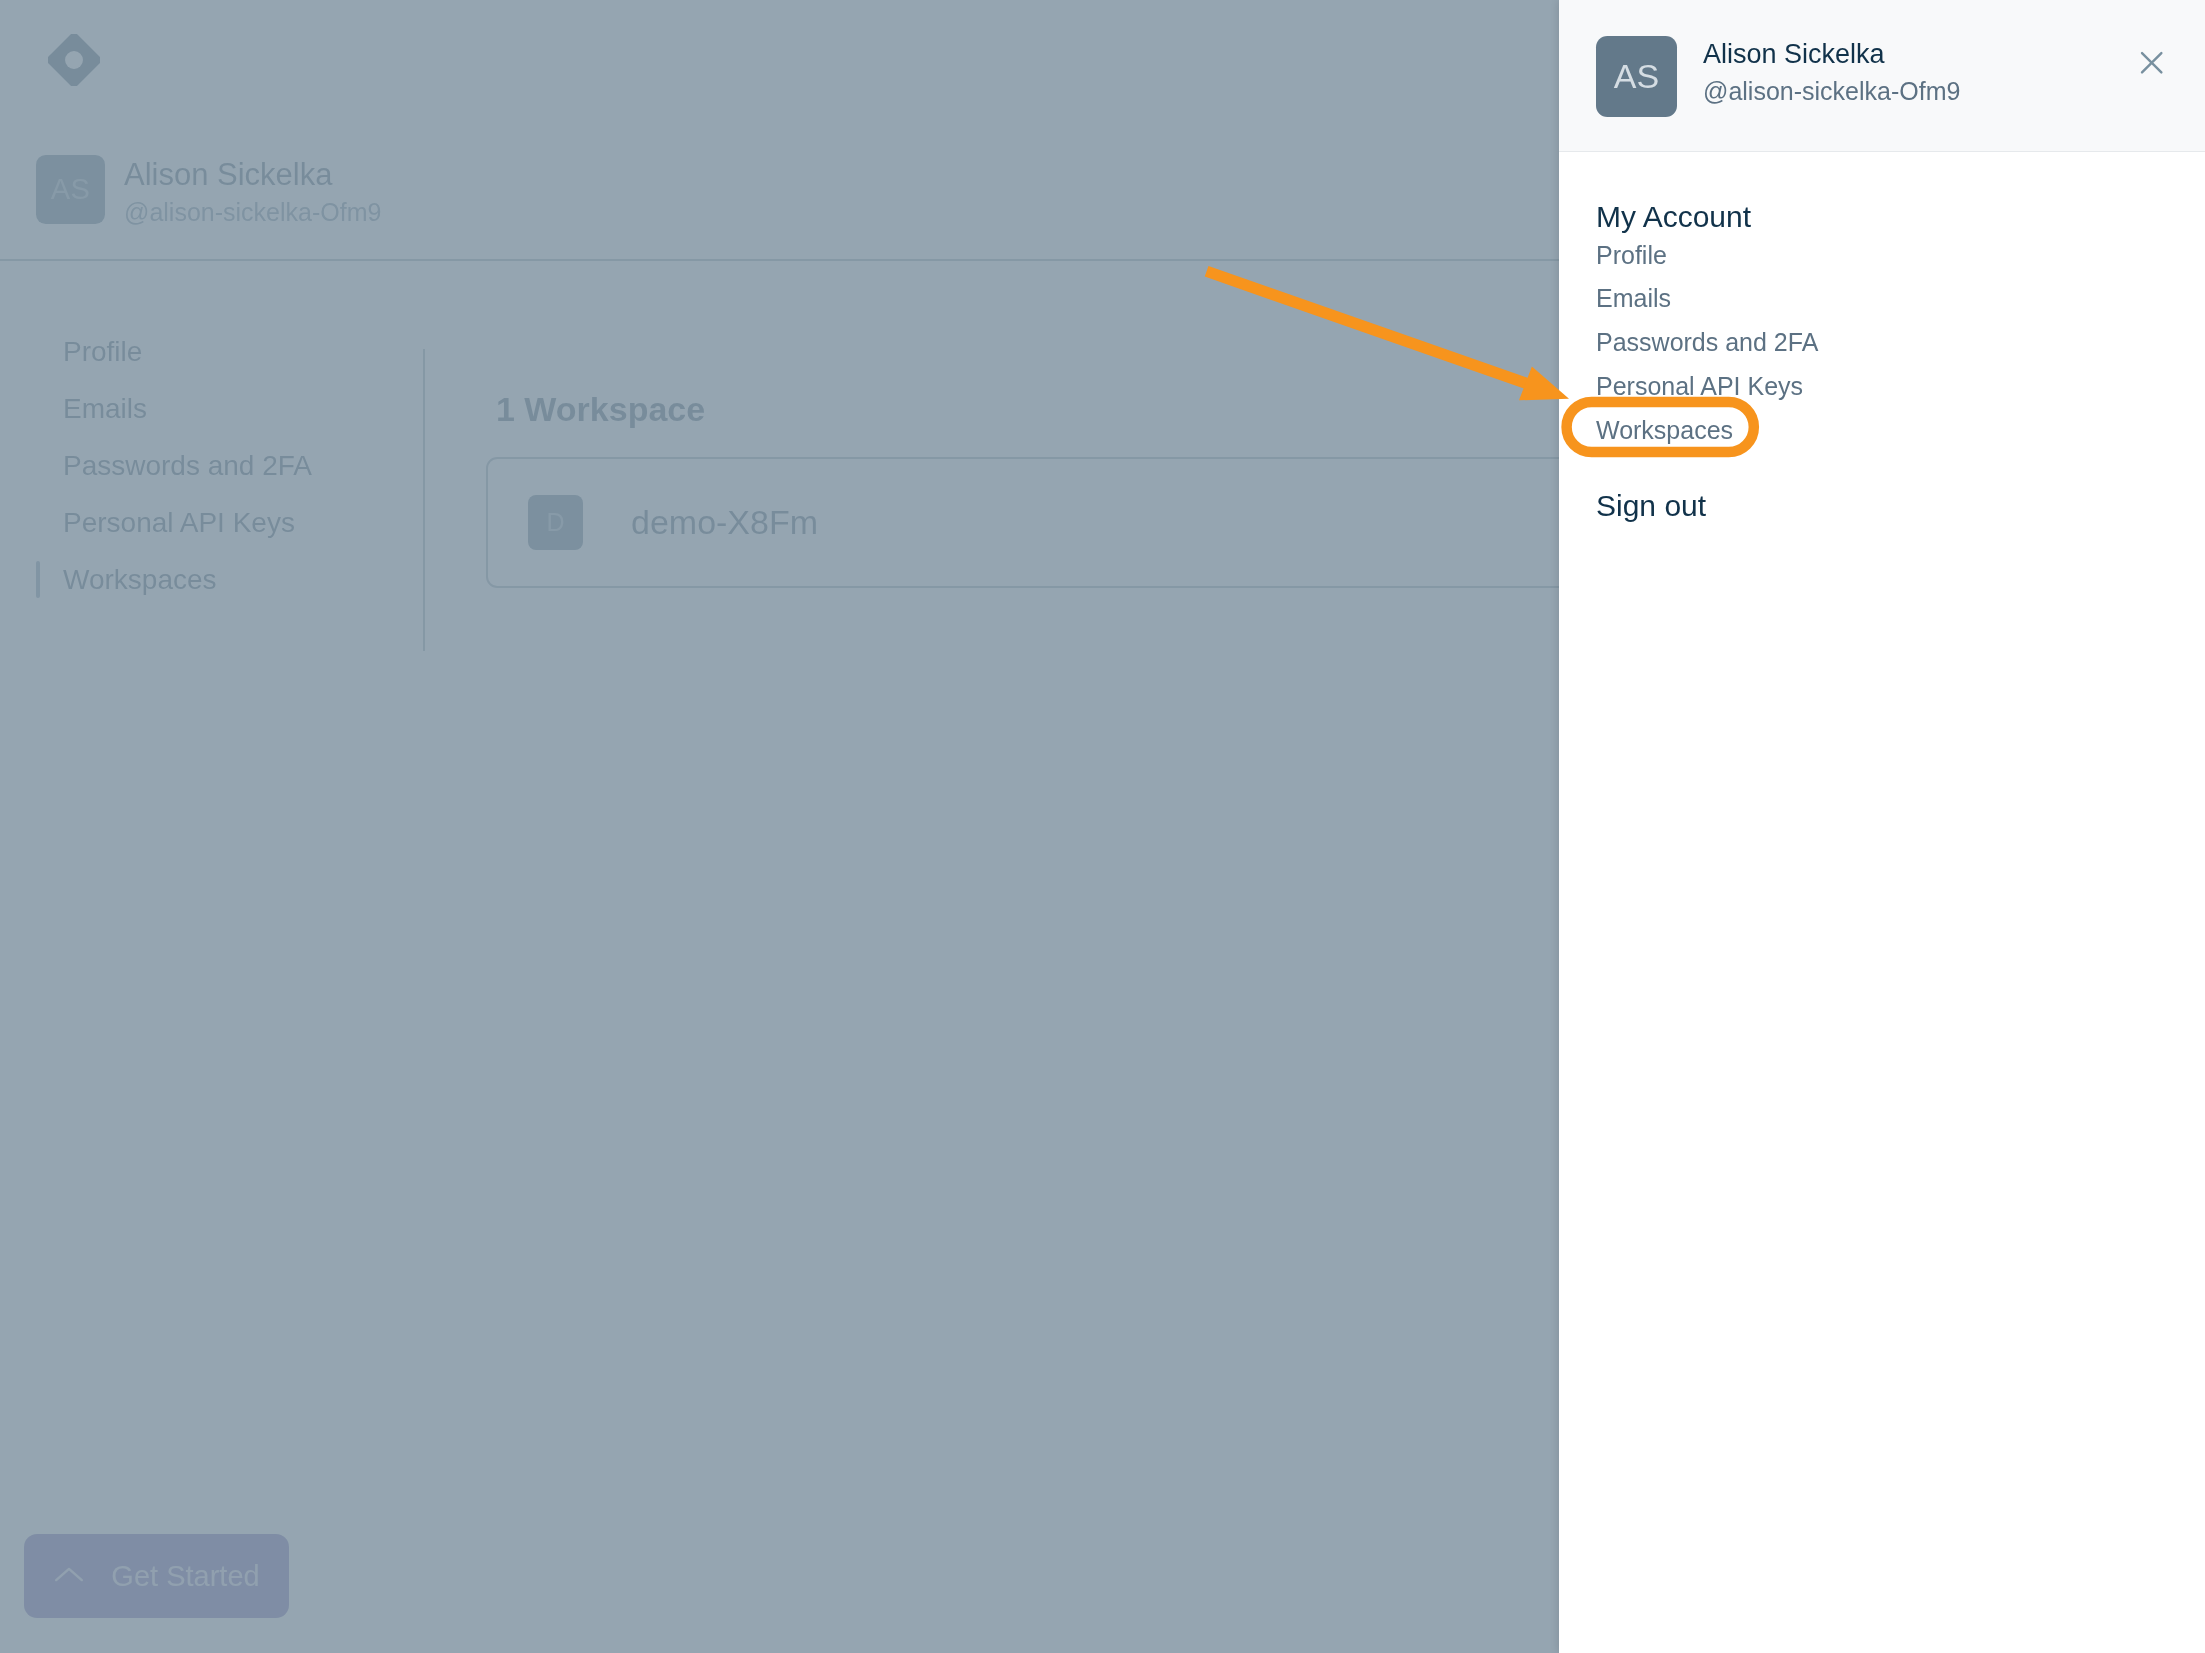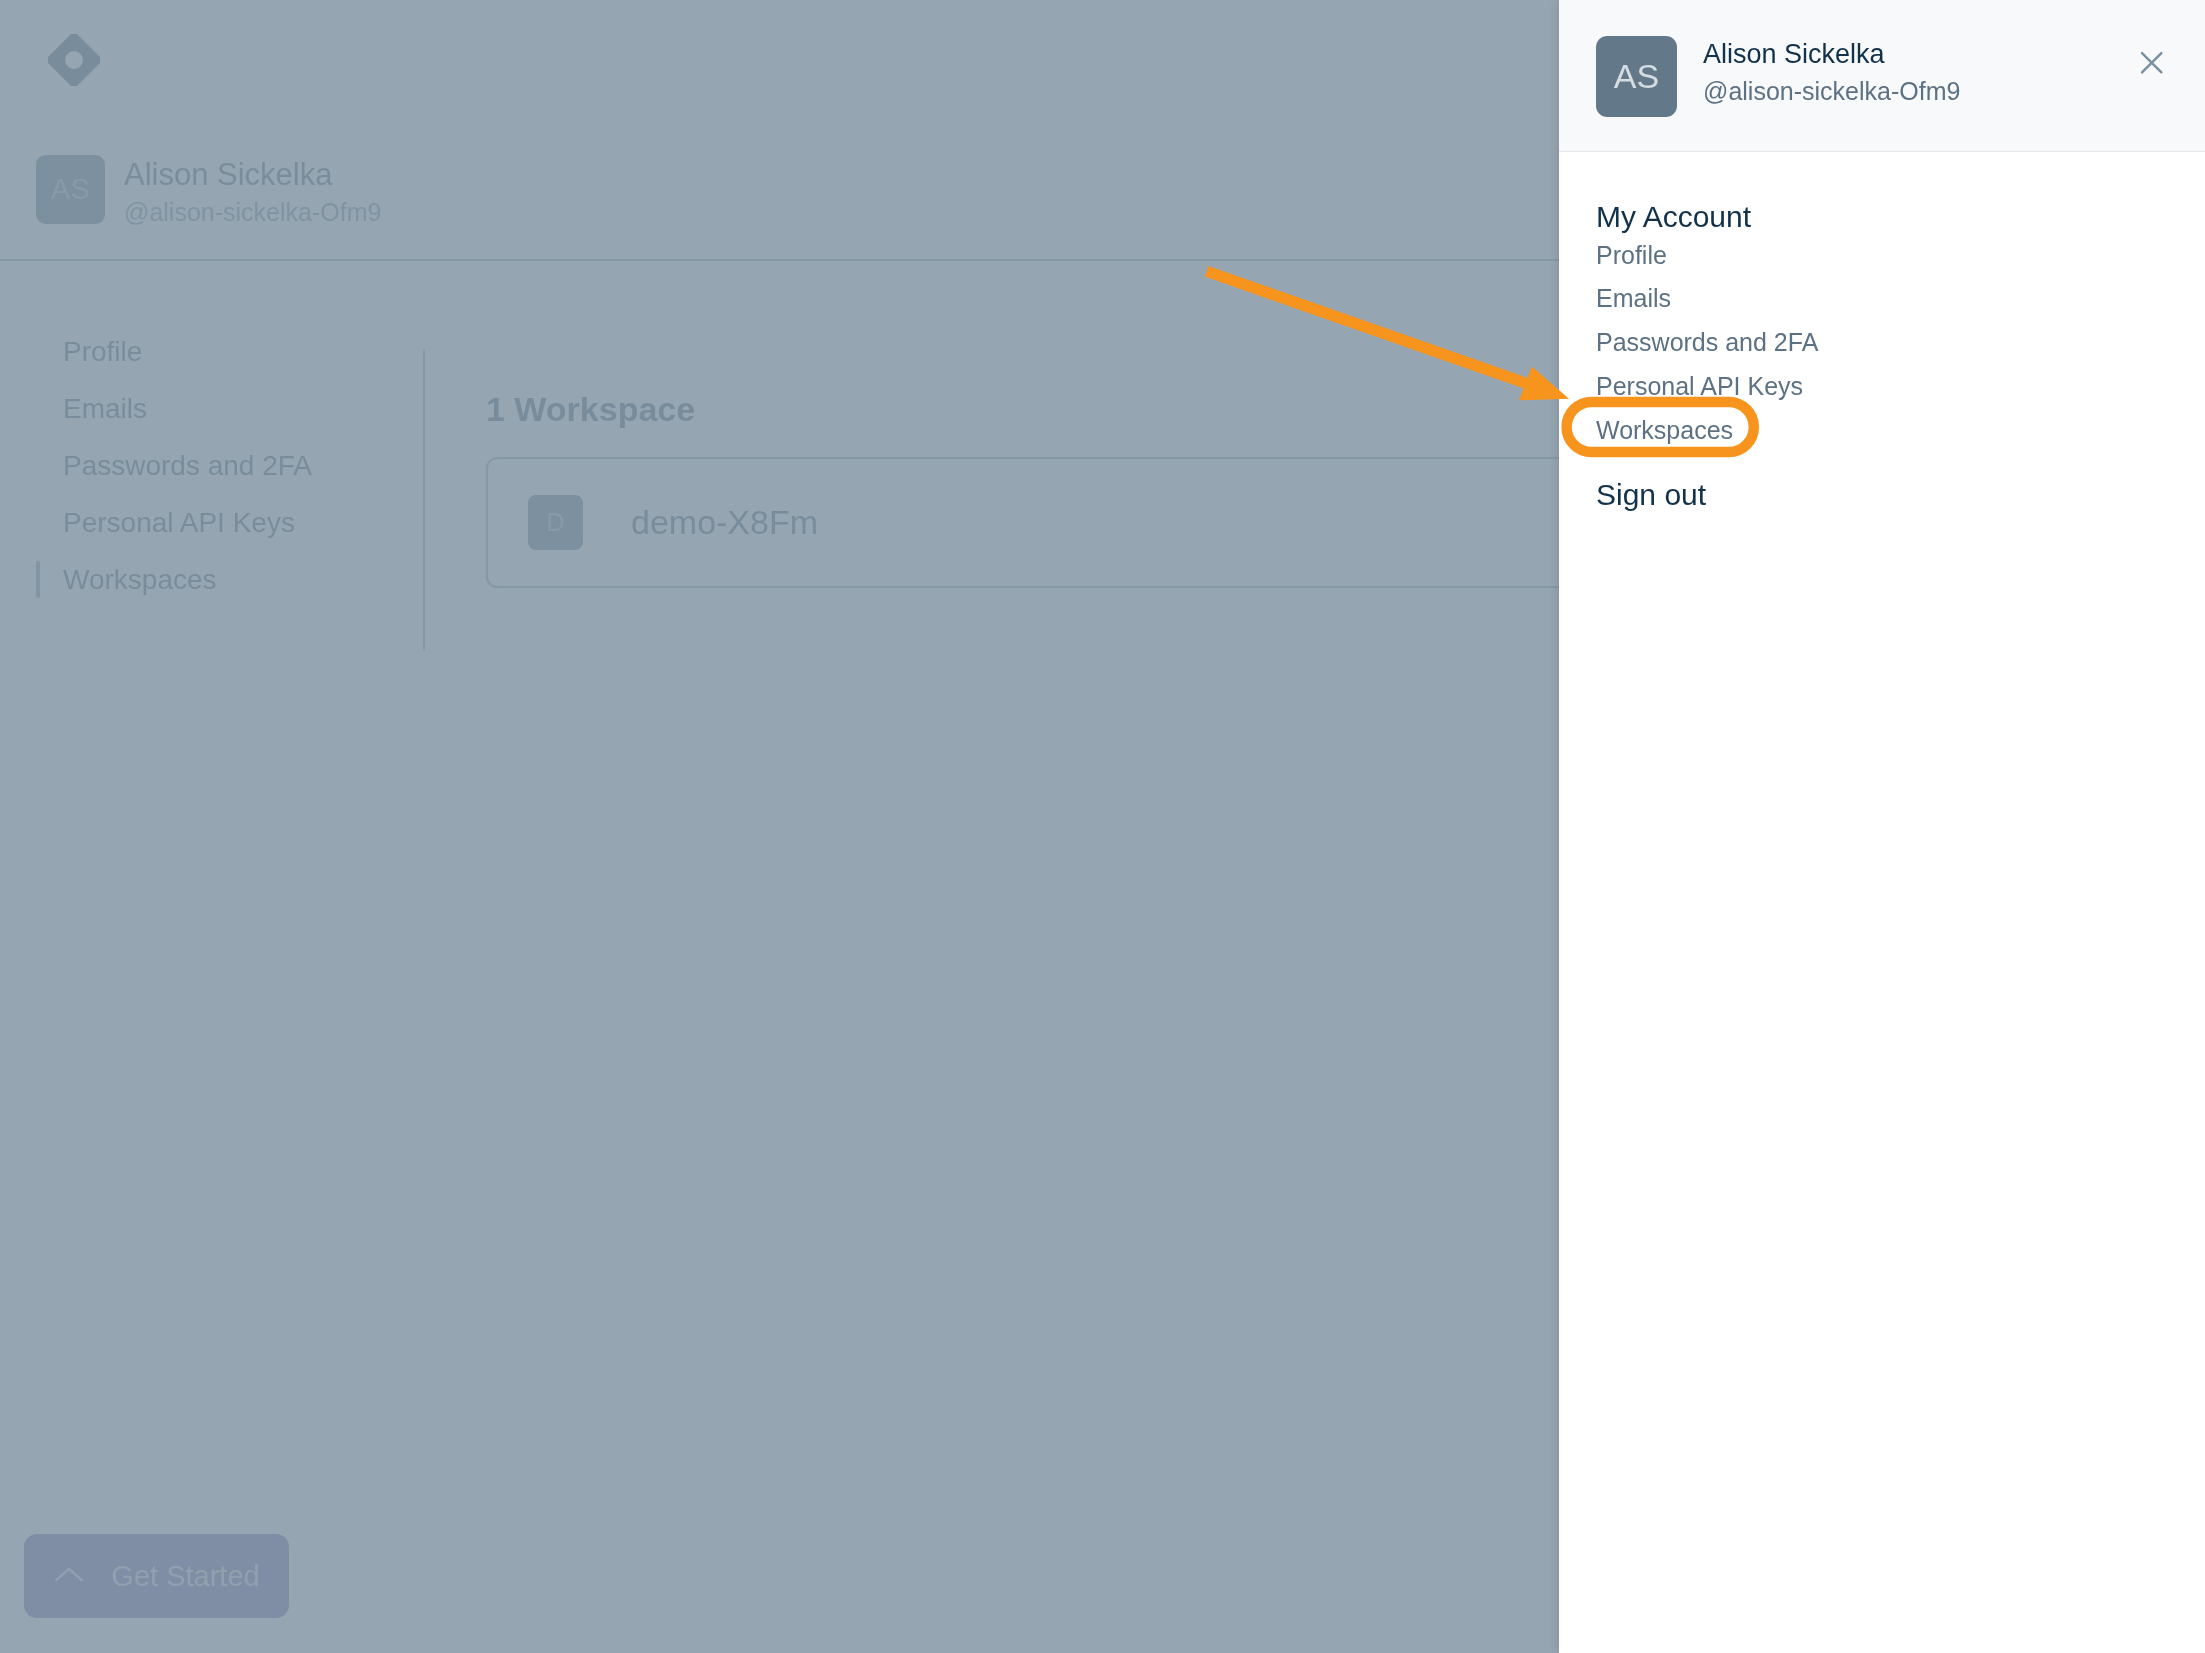--- a/index.html
+++ b/index.html
@@ -109,21 +109,21 @@
     left: 423px;
     top: 349px;
     width: 2.4px;
     height: 302px;
     background: #7d909f;
   }
 
   
   #workspace-count {
     position: absolute;
-    left: 486px;
+    left: 496px;
     top: 367px;
     font-size: 34px;
     color: #11324a;
   }
   #workspace-card {
     position: absolute;
     left: 486px;
     top: 457px;
     width: 1122px;
     height: 131px;
@@ -263,21 +263,21 @@
     cursor: pointer;
   }
   #panel-link-0 { top: 89px; }
   #panel-link-1 { top: 132px; }
   #panel-link-2 { top: 176px; }
   #panel-link-3 { top: 220px; }
   #panel-link-4 { top: 264px; }
   #panel-signout {
     position: absolute;
     left: 37px;
-    top: 326px;
+    top: 337px;
     font-size: 30px;
     color: #11324a;
     cursor: pointer;
   }
 
   
   #annotation-layer {
     position: absolute;
     left: 0; top: 0;
     width: 2205px;

